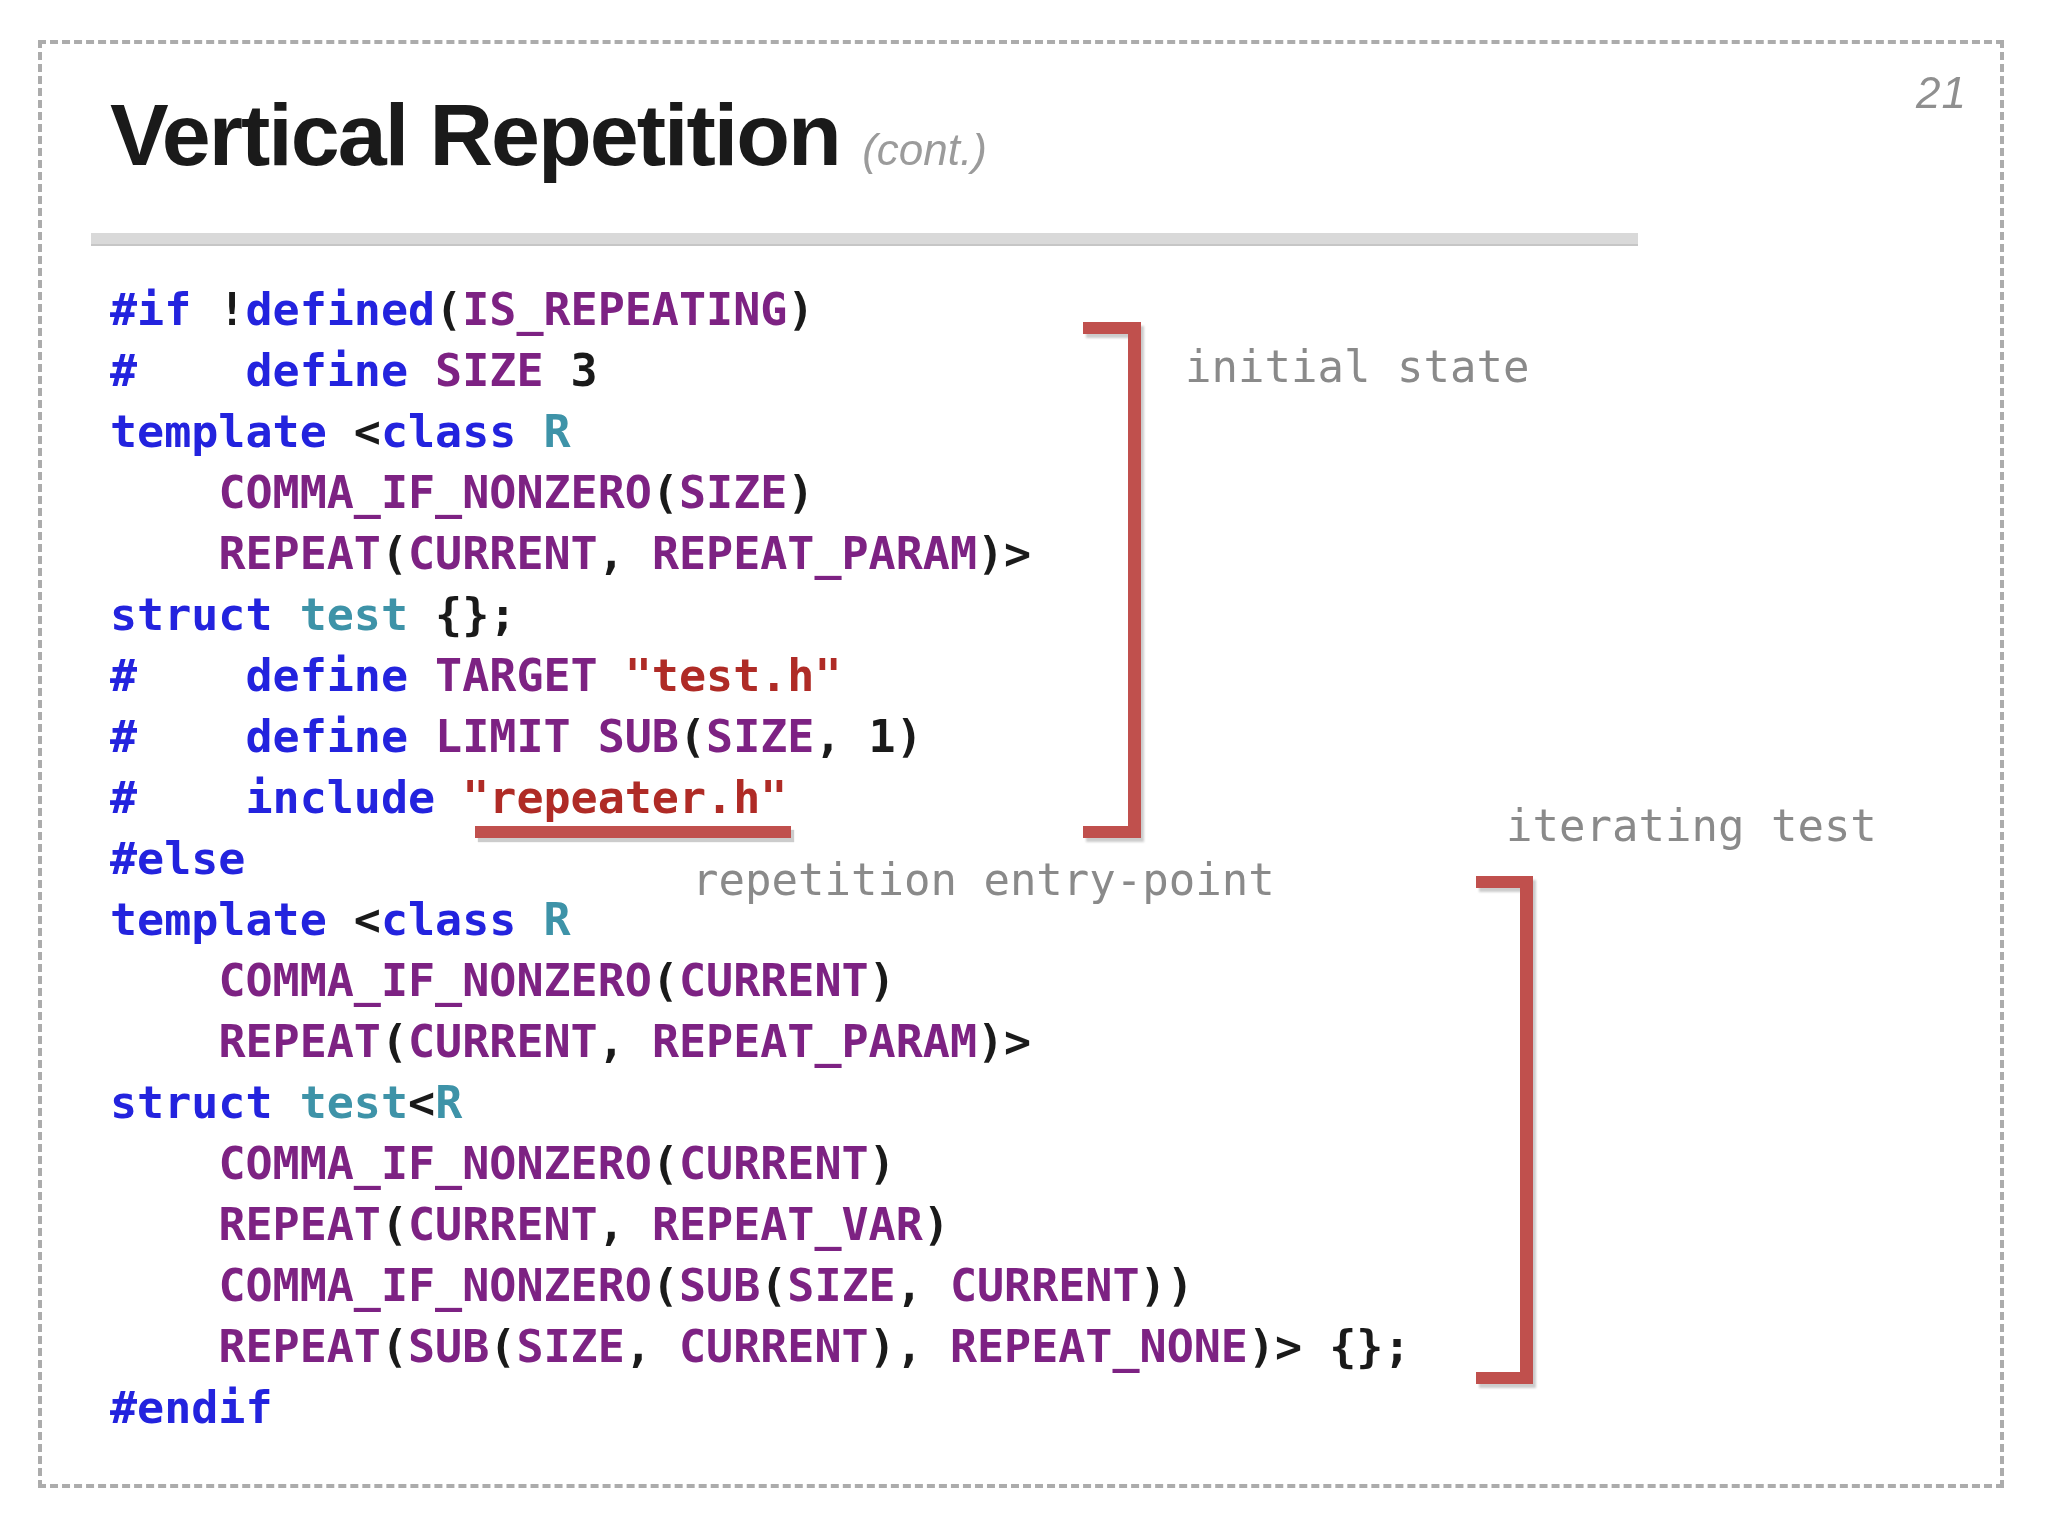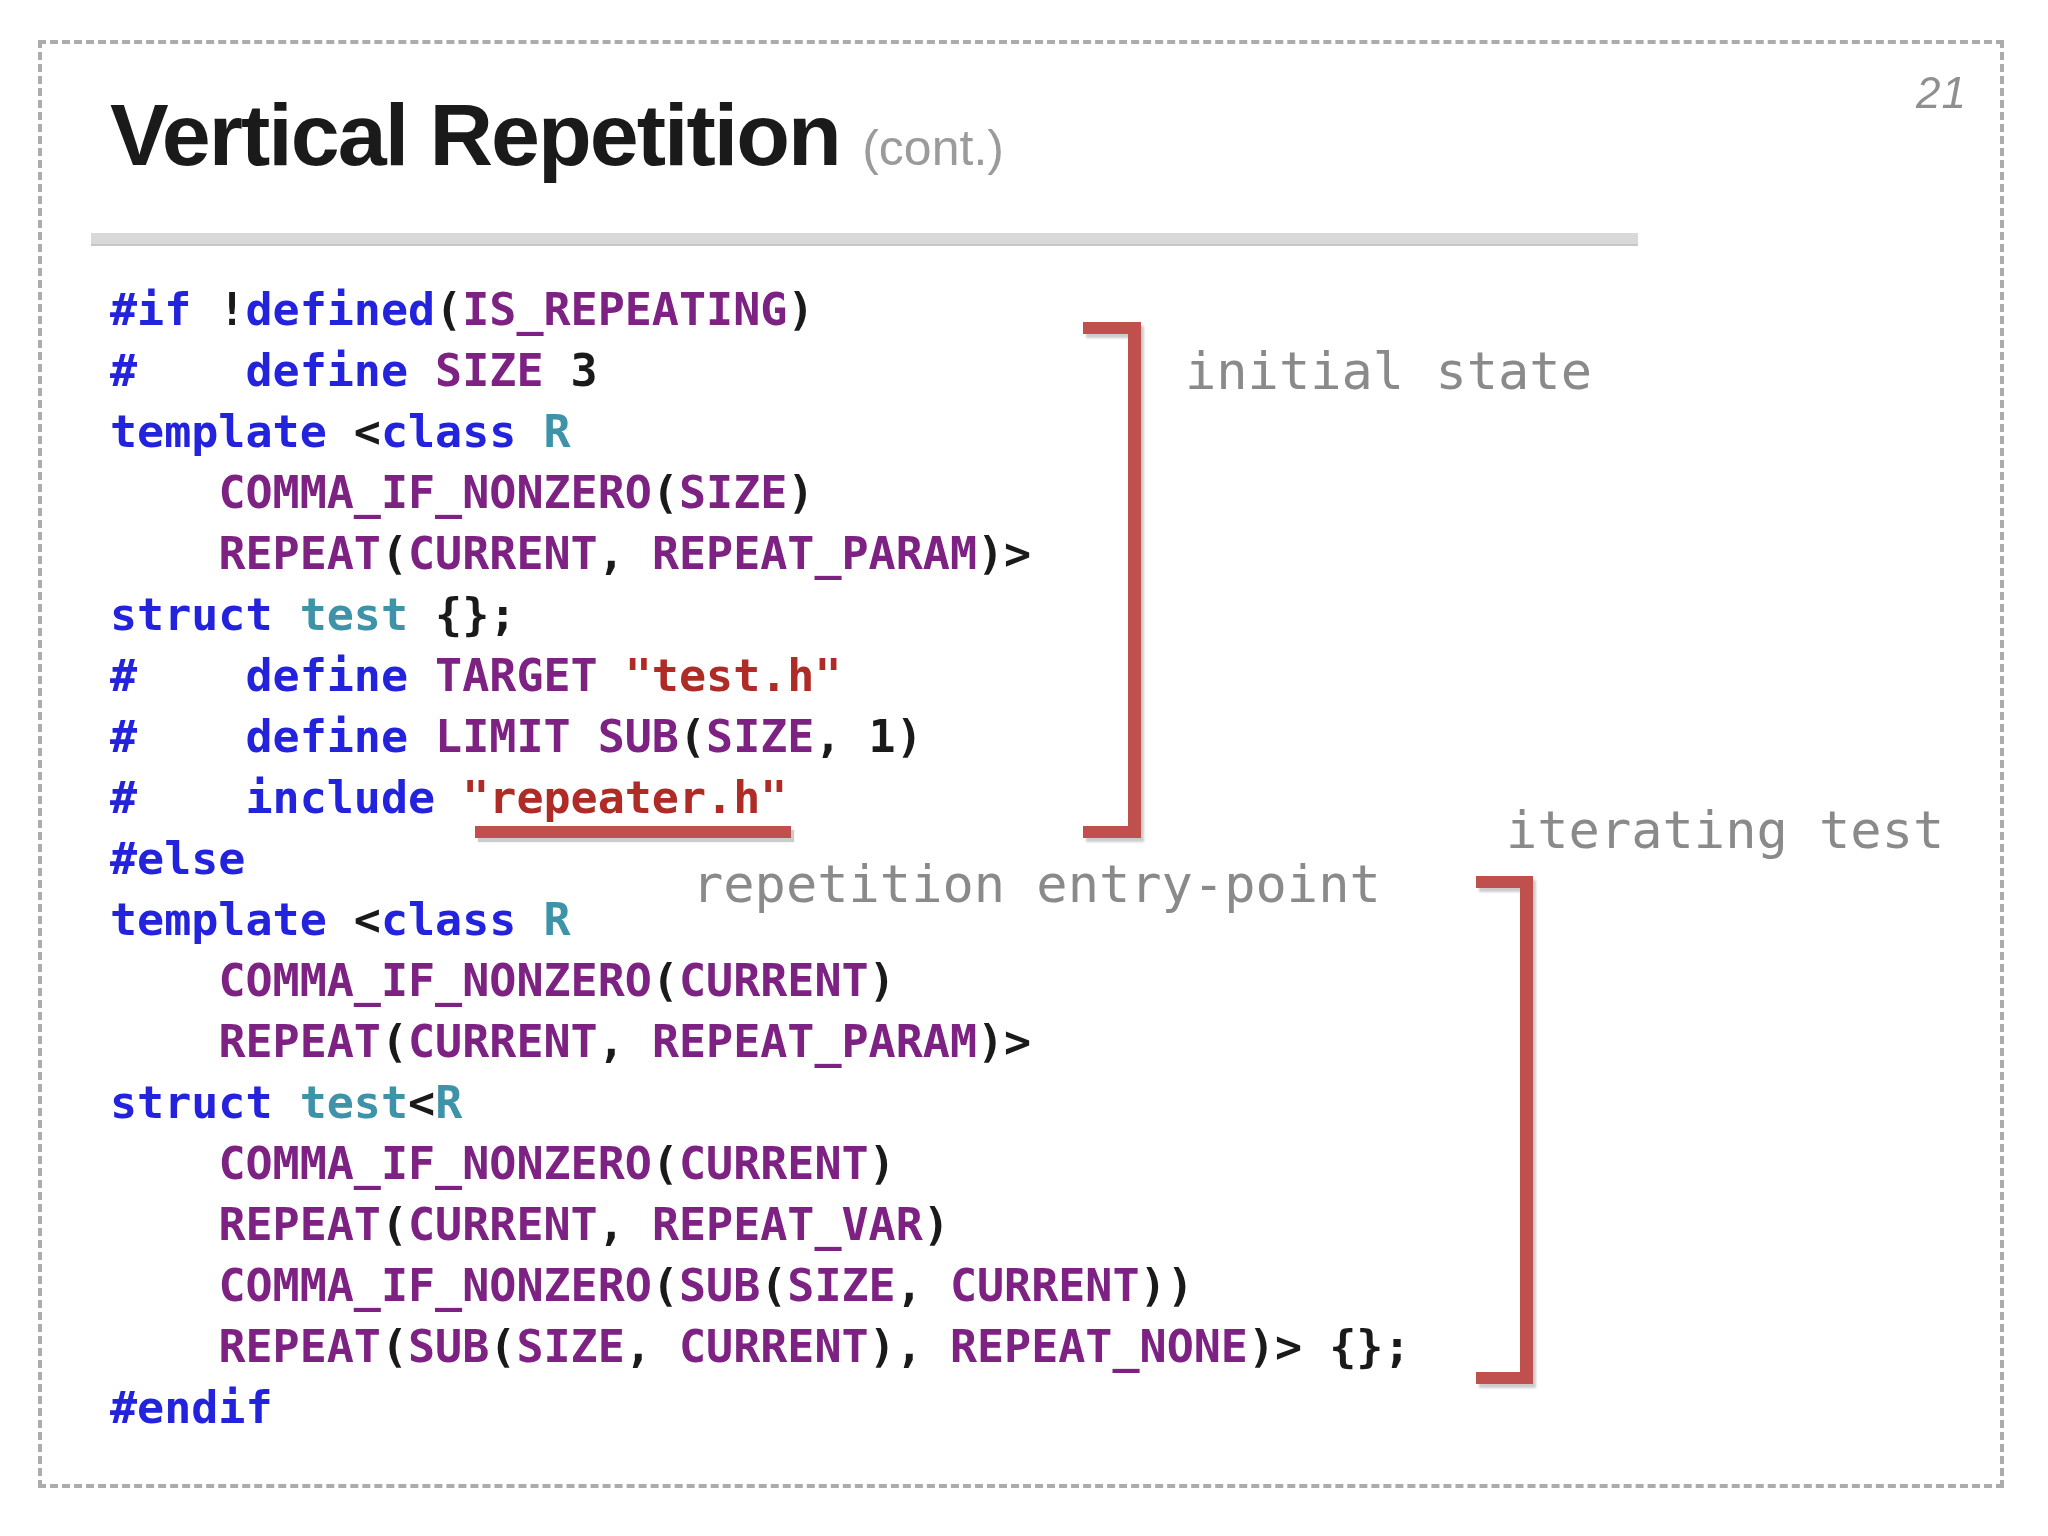--- a/index.html
+++ b/index.html
@@ -13,40 +13,40 @@
   }
   .page-number{
     position:absolute;left:1916px;top:68px;font-size:44px;
     color:var(--page_gray);letter-spacing:1px;font-style:italic;
   }
   .slide-title{
     position:absolute;left:110px;top:84px;font-size:88px;font-weight:bold;
     color:var(--title_black);letter-spacing:-2px;white-space:nowrap;
   }
   .title-suffix{
-    font-size:50px;font-weight:400;color:var(--title_cont_gray);letter-spacing:0;
+    font-size:44px;font-weight:400;color:var(--title_cont_gray);letter-spacing:0;font-style:italic;
   }
   .title-rule{
     position:absolute;left:91px;top:233px;width:1547px;height:11px;
     background:var(--rule_gray);border-bottom:2px solid #c6c6c6;
   }
   .code-block{
     position:absolute;left:110px;top:279px;
     font-family:"DejaVu Sans Mono","Liberation Mono",monospace;
     font-size:45px;line-height:61px;font-weight:bold;white-space:pre;
     color:var(--code_black);
   }
   .seg-b{color:var(--keyword_blue);text-align:center;}
   .seg-p{color:var(--macro_purple);}
   .seg-t{color:var(--type_teal);}
   .seg-s{color:var(--string_red);}
   .seg-k{color:var(--code_black);}
   .annotation{
     position:absolute;font-family:"DejaVu Sans Mono","Liberation Mono",monospace;
-    font-size:52px;color:var(--annotation_gray);white-space:pre;
+    font-size:44px;color:var(--annotation_gray);white-space:pre;
   }
   .annotation-initial{left:1185px;top:341px;}
   .annotation-iterating{left:1506px;top:800px;}
   .annotation-entry{left:692px;top:854px;}
   .bracket{
     position:absolute;box-sizing:border-box;
     border-style:solid;border-color:var(--accent_red);
     border-width:12px 13px 12px 0;border-left:none;
     filter:drop-shadow(3px 4px 1px rgba(110,110,110,0.35));
   }

